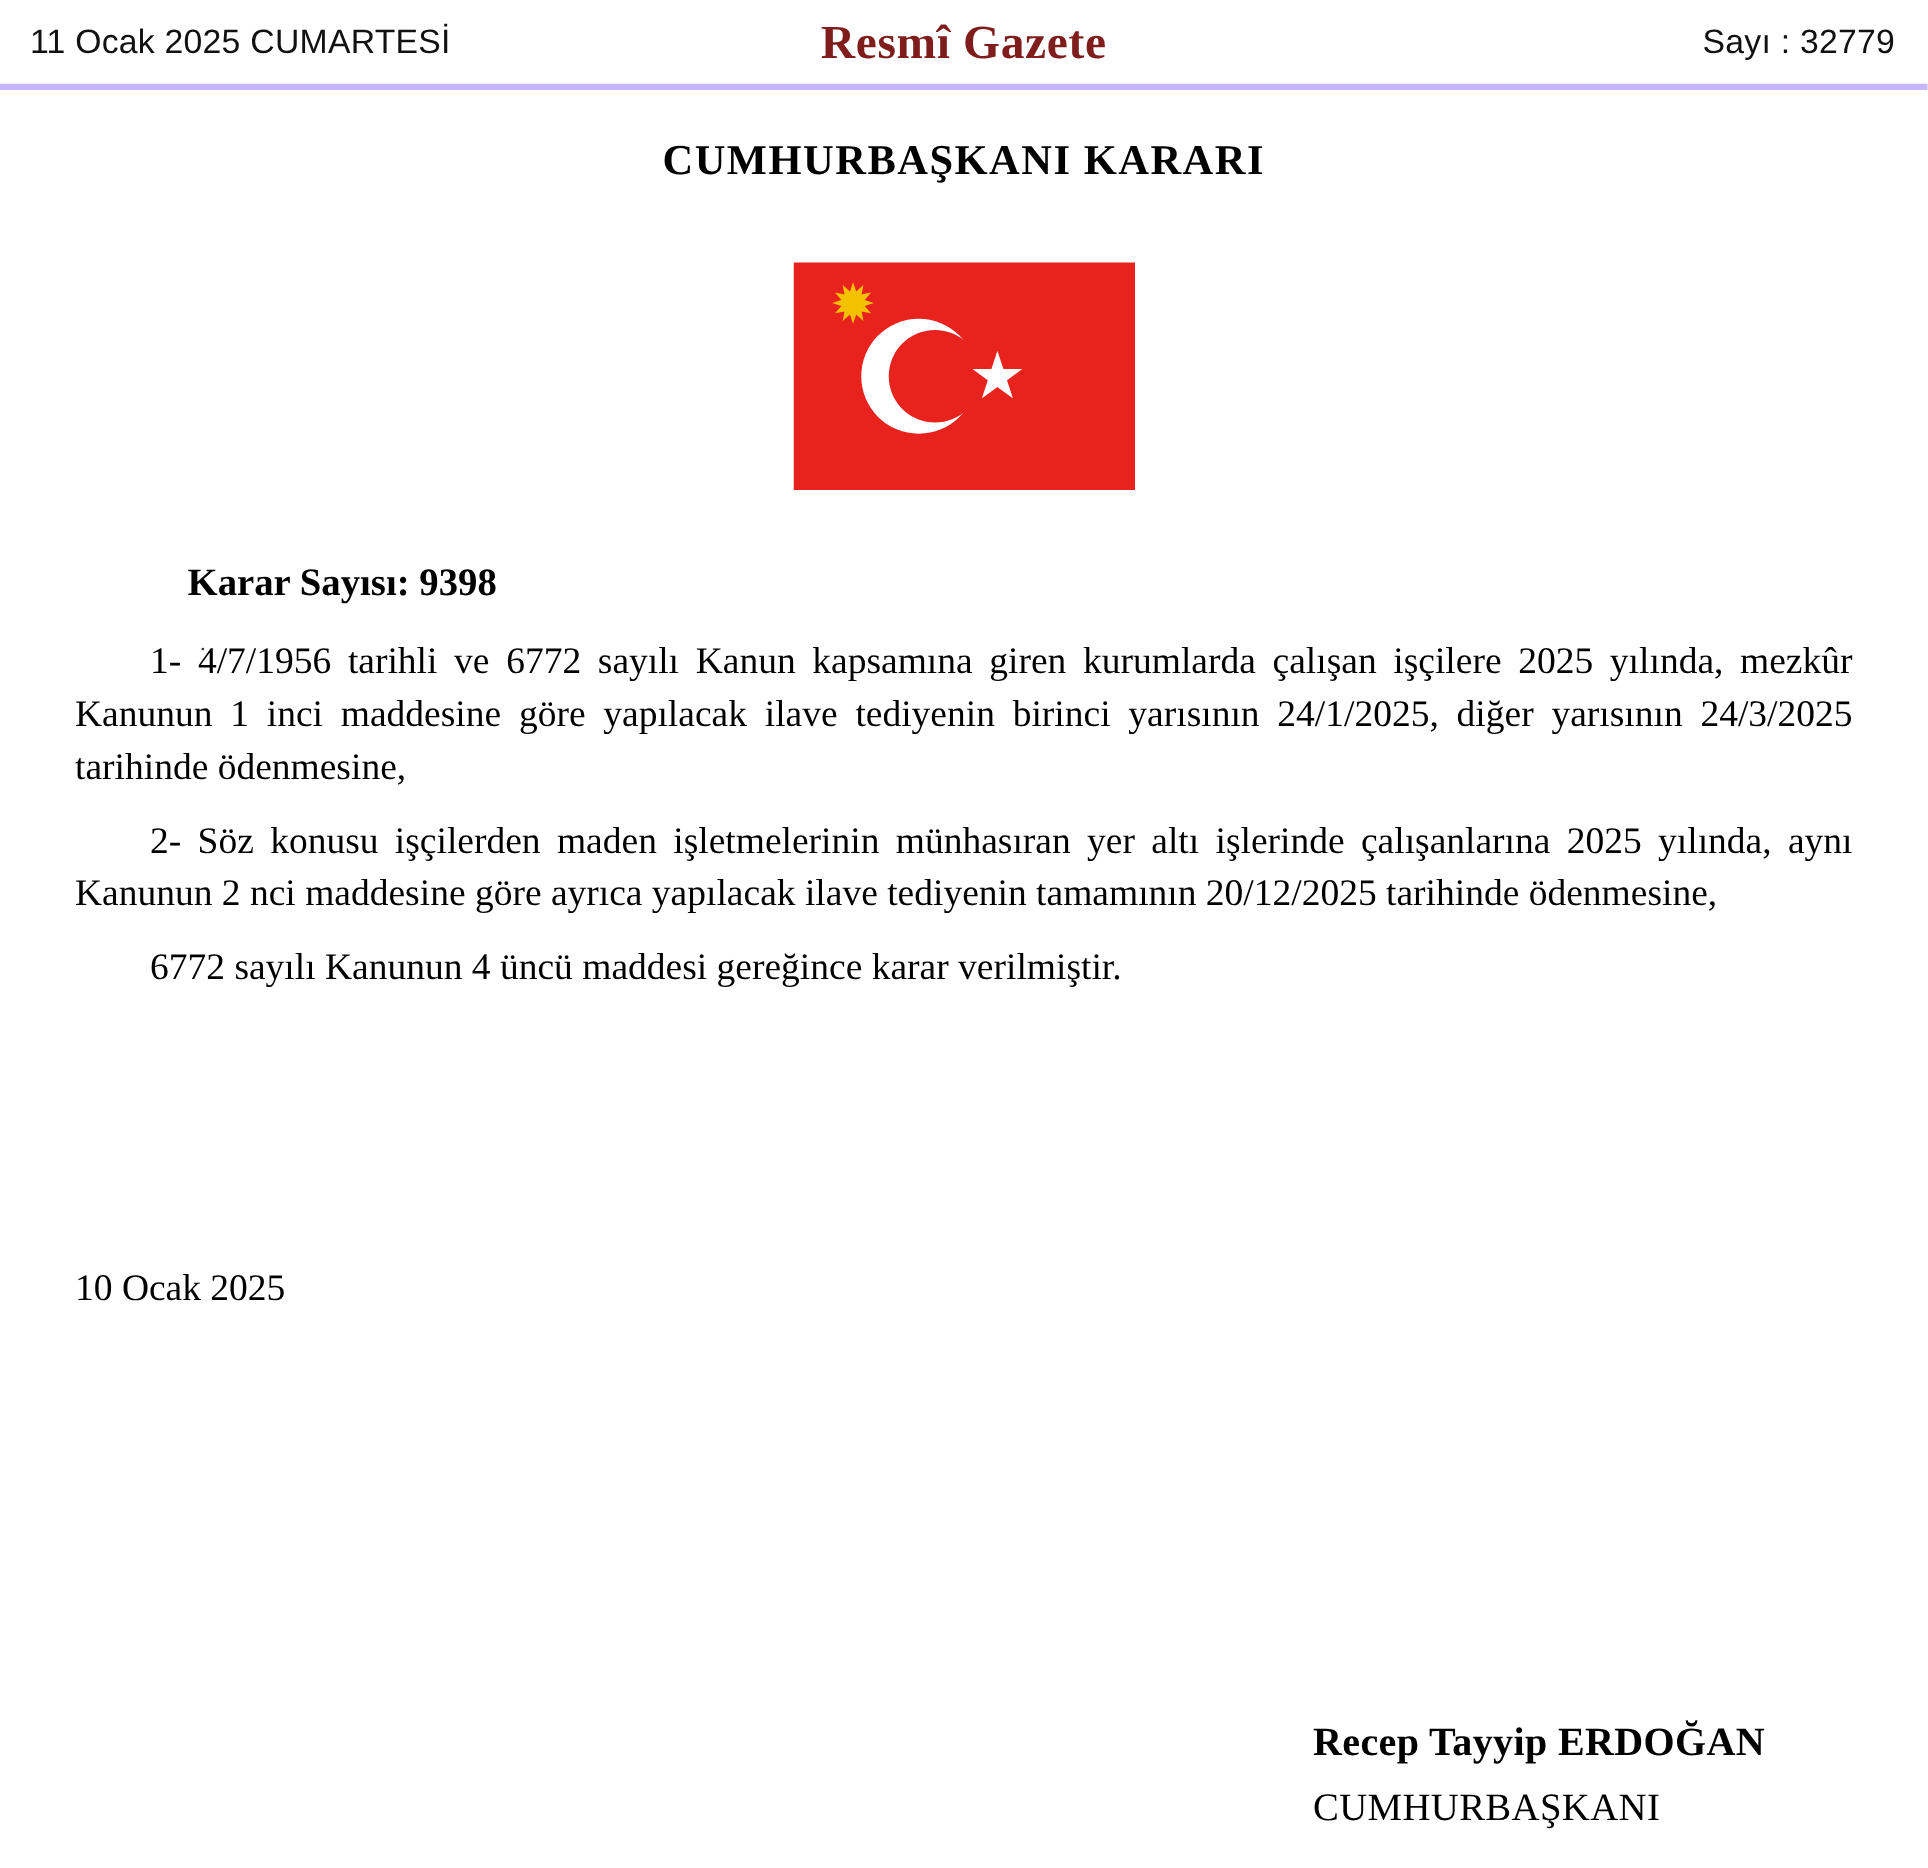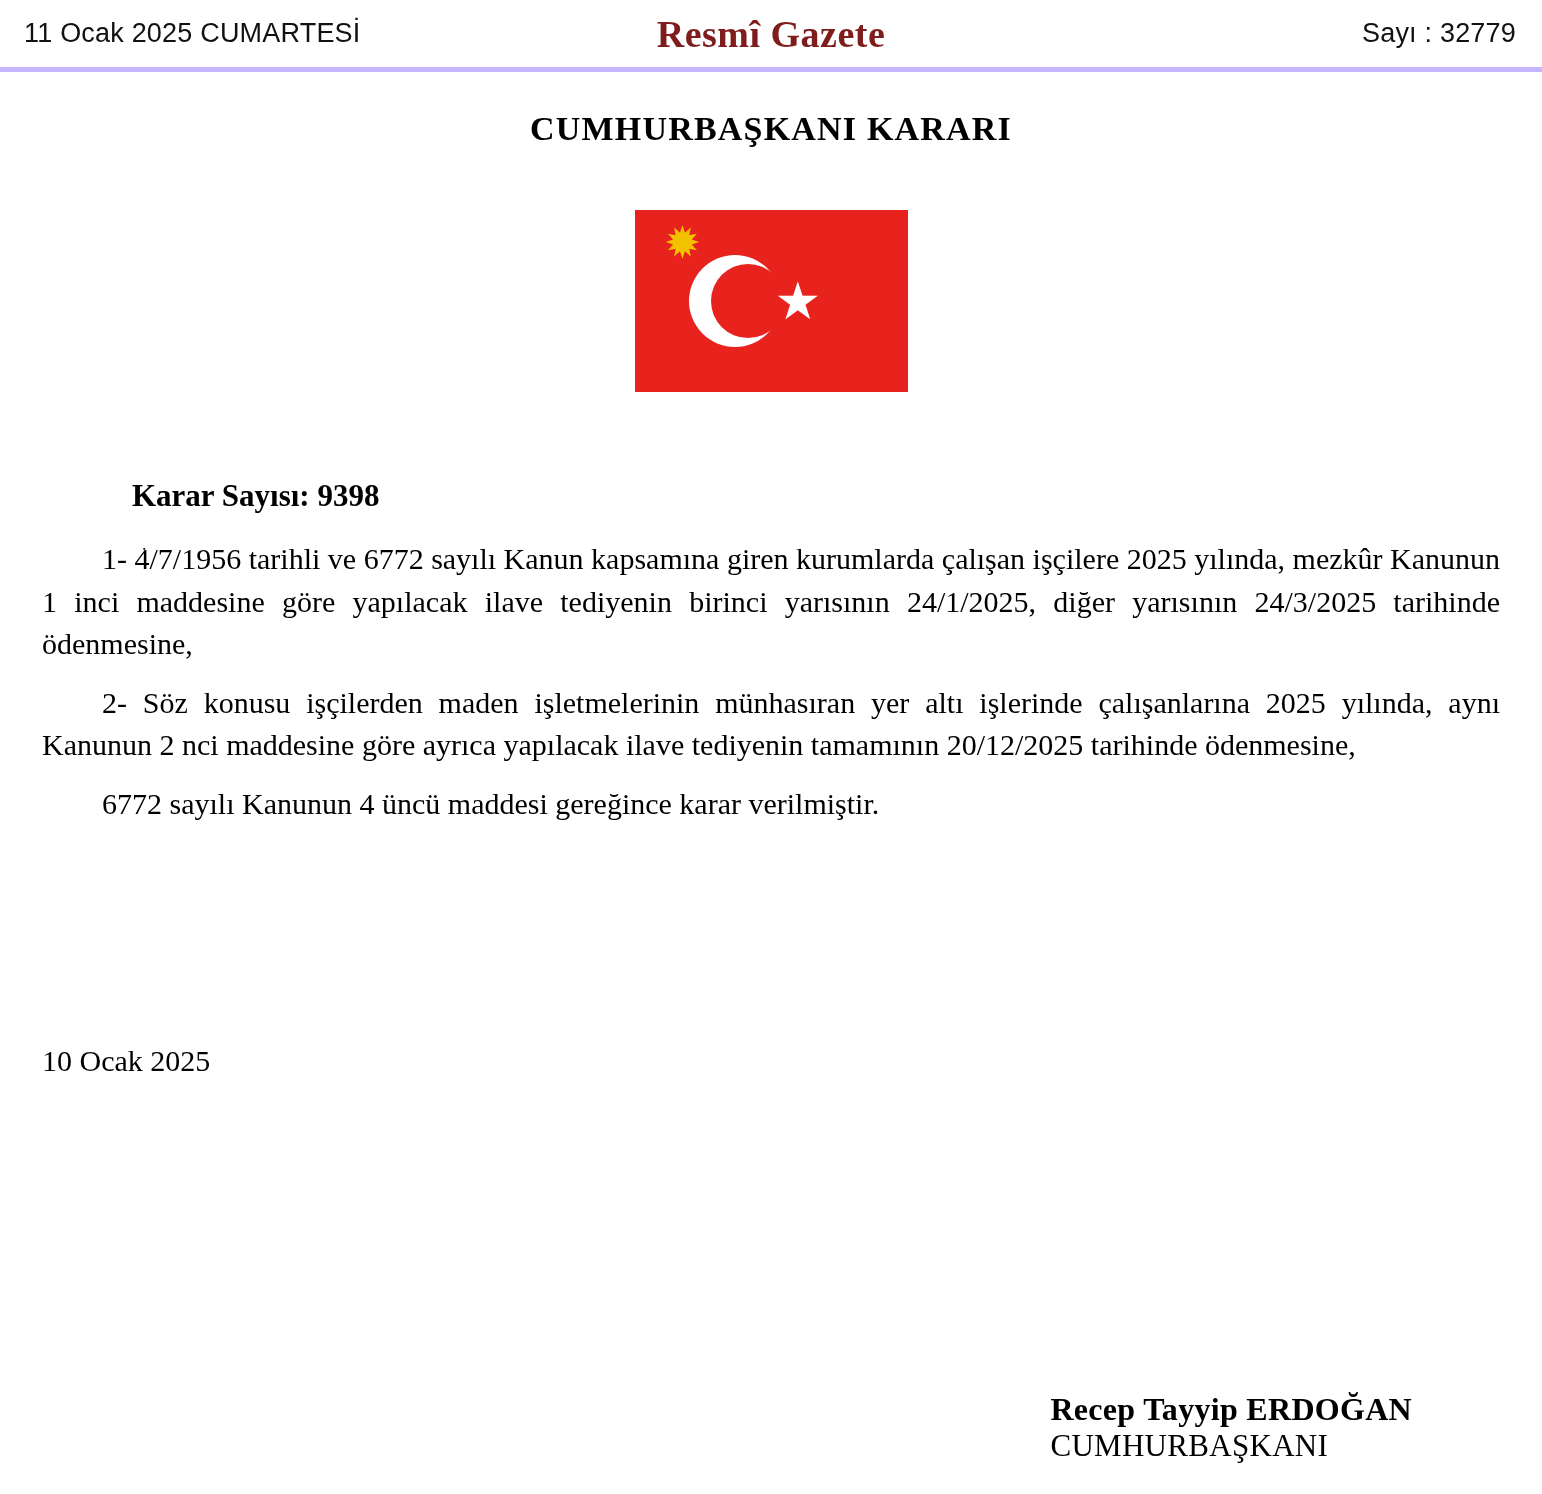--- a/index.html
+++ b/index.html
@@ -44,21 +44,21 @@
     font-weight: bold;
     font-size: 38px;
     color: #7f1d1d;
     letter-spacing: 0.5px;
     pointer-events: none;
   }
 
   
   .doc {
     position: relative;
-    padding: 0 42px;
+    padding: 0 60px;
     box-sizing: border-box;
   }
 
   .decision-heading {
     text-align: center;
     font-weight: bold;
     font-size: 34px;
     letter-spacing: 1.2px;
     margin-top: 38px;
   }
@@ -126,21 +126,21 @@
     text-align: center;
   }
   .sun::before {
     content: "✹";
   }
 
   
   .karar-sayisi {
     font-weight: bold;
     font-size: 31px;
-    margin-top: 86px;
+    margin-top: 56px;
     margin-left: 90px;
   }
   .dot-mark {
     position: absolute;
     left: 100px;
     top: 0;
     font-size: 18px;
     color: #333;
   }
   .para {
@@ -167,20 +167,21 @@
     right: 130px;
     bottom: 30px;
   }
   .signature-name {
     font-weight: bold;
     font-size: 32px;
     letter-spacing: 0.3px;
   }
   .signature-title {
     font-size: 31px;
+    margin-top: 16px;
     letter-spacing: 0.3px;
   }
 </style>
 </head>
 <body>
 
 <div class="masthead">
   <div class="masthead-date">11 Ocak 2025 CUMARTESİ</div>
   <div class="masthead-title">Resmî Gazete</div>
   <div class="masthead-issue">Sayı : 32779</div>

